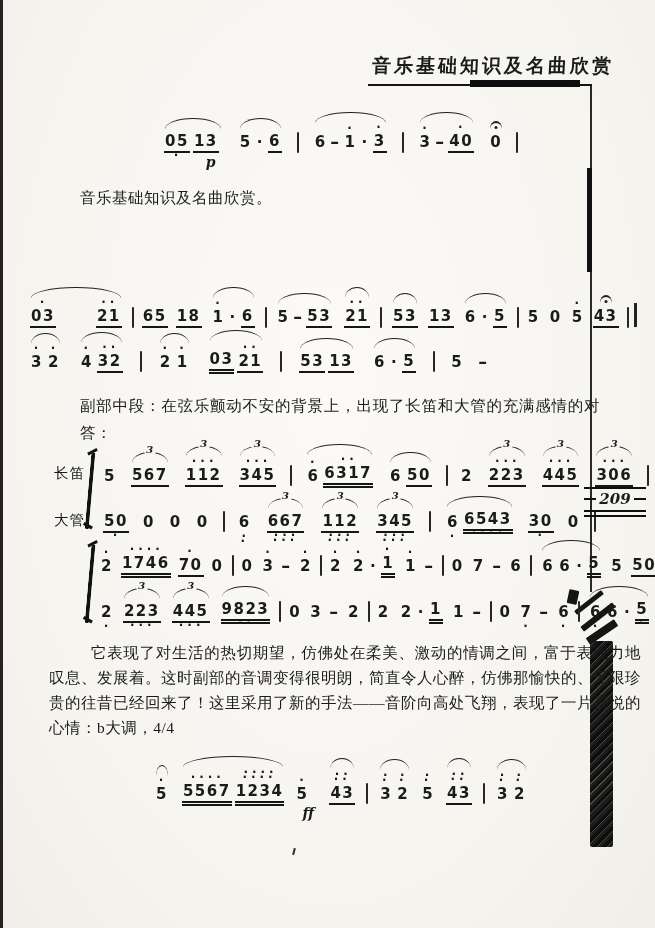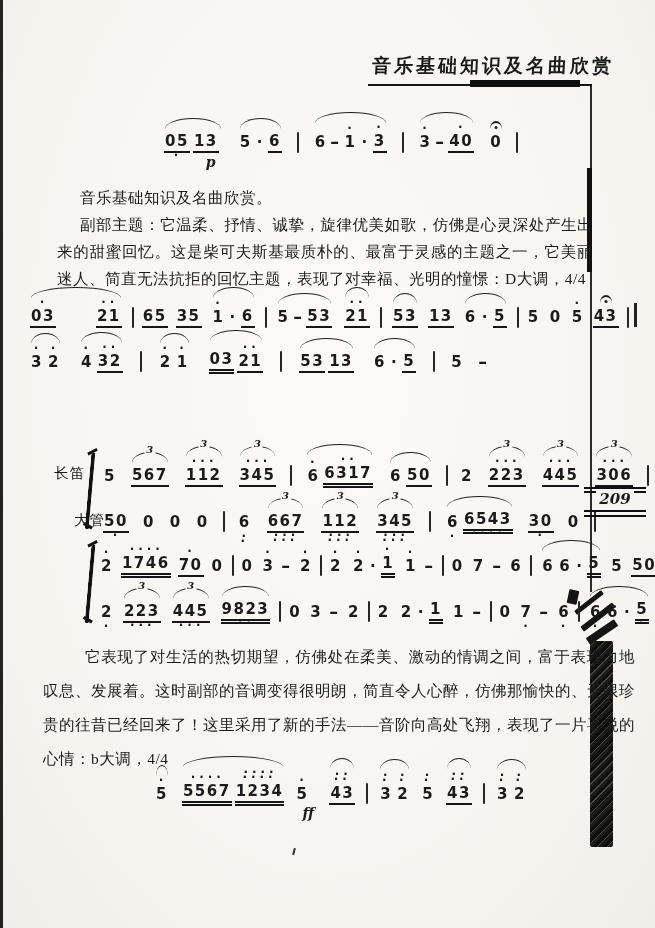--- a/index.html
+++ b/index.html
@@ -24,30 +24,30 @@
   .stroke.s2{left:578px;top:614px;width:40px;height:6px;transform:rotate(-38deg);}
   .stroke.s3{left:568px;top:590px;width:10px;height:14px;transform:rotate(12deg);}
   .stroke.s4{left:585px;top:628px;width:34px;height:8px;transform:rotate(-34deg);}
   .speck{position:absolute;left:293px;top:848px;width:2px;height:7px;background:#333;transform:rotate(15deg);}
   
   .title{position:absolute;left:372px;top:53px;font-weight:700;font-size:19px;
     letter-spacing:3px;white-space:nowrap;transform:skewX(-3deg);}
   
   .pnum{position:absolute;left:584px;top:484px;width:62px;}
   .pnum .ln{height:2px;background:#0f0f0f;margin:2.5px 0;}
-  .pnum .mid{display:flex;gap:2px;}
+  .pnum .mid{display:flex;align-items:center;gap:2px;}
   .pnum .mid .ln{flex:1;margin:0;}
   .pnum .num{font:italic 700 15px "DejaVu Serif",serif;padding:0 1px;line-height:1.1;}
   
   .para{position:absolute;font-size:15.5px;line-height:27px;text-align:justify;
     letter-spacing:0.5px;}
   .p1{left:80px;top:184px;width:420px;}
   .p2{left:57px;top:211px;width:536px;text-indent:23px;}
   .p3{left:80px;top:392px;width:520px;}
-  .p4{left:43px;top:640px;width:592px;text-indent:42px;line-height:34px;}
+  .p4{left:49px;top:640px;width:592px;text-indent:42px;line-height:25px;}
   
   .mline{position:absolute;display:flex;align-items:center;white-space:nowrap;
     font-family:"DejaVu Sans","Liberation Sans",sans-serif;font-size:15px;font-weight:600;}
   .note{position:relative;display:inline-flex;padding:0 1px;}
   .note .t{letter-spacing:1.5px;line-height:20px;}
   .note.u1{border-bottom:2px solid #161616;}
   .note.u2{border-bottom:5px double #161616;}
   .note.dash .t{display:inline-block;transform:scaleX(1.5);}
   .note.sep .t{font-weight:700;}
   .da,.db{position:absolute;left:0;right:0;text-align:center;font-size:12px;font-weight:700;
@@ -158,40 +158,39 @@
         </span>
       </span>
       <span class="note">
         <span class="t">0</span>
         <span class="fm"></span>
       </span>
       <span class="bar"></span>
     </div>
 
   <div class="para p1">音乐基础知识及名曲欣赏。</div>
-  <div class="para p2">副部主题：它温柔、抒情、诚挚，旋律优美如歌，仿佛是心灵深处产生出来的甜蜜回忆。这是柴可夫斯基最质朴的、最富于灵感的主题之一，它美丽迷人、简直无法抗拒的回忆主题，表现了对幸福、光明的憧憬：D大调，4/4</div>
 
   <div class="mline" style="left:28px;top:306px;gap:8px;">
       <span class="g slur" style="--at: -19px;">
         <span class="note u1">
           <span class="t">03</span>
           <span class="da">·</span>
         </span>
         <span class="sp" style="width: 34px;"></span>
         <span class="note u1">
           <span class="t">21</span>
           <span class="da">··</span>
         </span>
       </span>
       <span class="bar"></span>
       <span class="note u1">
         <span class="t">65</span>
       </span>
       <span class="note u1">
-        <span class="t">35</span>
+        <span class="t">18</span>
       </span>
       <span class="g slur" style="--at: -19px;">
         <span class="note">
           <span class="t">1</span>
           <span class="da">·</span>
         </span>
         <span class="note sep">
           <span class="t">·</span>
         </span>
         <span class="note u1">
@@ -316,23 +315,24 @@
       </span>
       <span class="bar"></span>
       <span class="note">
         <span class="t">5</span>
       </span>
       <span class="note dash">
         <span class="t">-</span>
       </span>
     </div>
 
+  <div class="para p3">副部中段：在弦乐颤动不安的背景上，出现了长笛和大管的充满感情的对答：</div>
 
   <div class="ilabel" style="left:54px;top:464px;">长笛</div>
-  <div class="ilabel" style="left:54px;top:511px;margin-left:20px;">大管</div>
+  <div class="ilabel" style="left:54px;top:511px;">大管</div>
   <div class="brace" style="left:88px;top:453px;height:76px;"></div>
   <div class="mline" style="left:103px;top:463px;gap:12px;">
       <span class="note">
         <span class="t">5</span>
       </span>
       <span class="g tri" style="--at: -13px;">
         <span class="note u1">
           <span class="t">567</span>
         </span>
         <span class="tl" style="top: -20px;">3</span>

